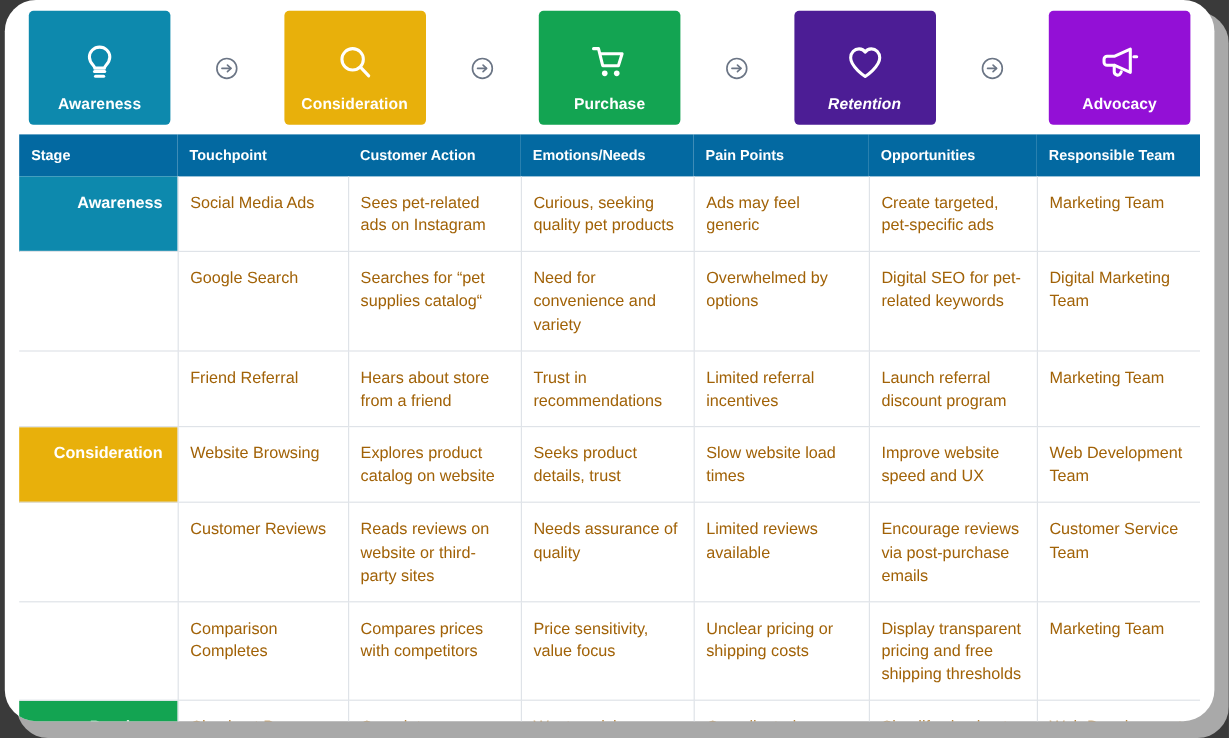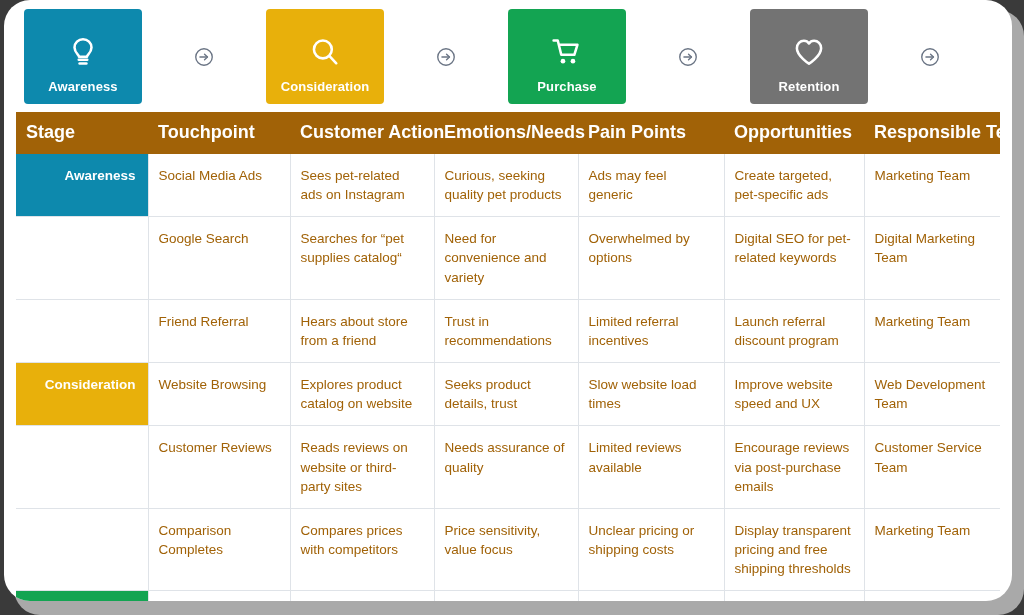--- a/index.html
+++ b/index.html
@@ -95,23 +95,23 @@
   .jtable {
     position: absolute;
     left: 12px;
     top: 112px;
     width: 984px;
     border-collapse: collapse;
     table-layout: fixed;
   }
 
   .jtable th {
-    background: #a16207;
+    background: #0369a1;
     color: #ffffff;
-    font-size: 18px;
+    font-size: 12px;
     font-weight: bold;
     text-align: left;
     padding: 10px 10px 11px 10px;
     vertical-align: middle;
     border: none;
     white-space: nowrap;
     margin-left: 43px;
   }
 
   .jtable td {
@@ -202,34 +202,44 @@
           </div>
           <div class="stage-name">Purchase</div>
         </div>
         <div class="connector">
           <svg width="22" height="22" viewBox="0 0 24 24">
             <circle stroke="#6b7585" fill="none" stroke-width="1.5" stroke-linecap="round" stroke-linejoin="round" cx="12" cy="12" r="9"></circle>
             <line stroke="#6b7585" fill="none" stroke-width="1.5" stroke-linecap="round" stroke-linejoin="round" x1="7.6" y1="12" x2="15.6" y2="12"></line>
             <polyline stroke="#6b7585" fill="none" stroke-width="1.5" stroke-linecap="round" stroke-linejoin="round" points="12.6,9 15.8,12 12.6,15"></polyline>
           </svg>
         </div>
-        <div class="stage-card" style="background: #737373;">
+        <div class="stage-card" style="background: #4c1d95; font-style: italic;">
           <div class="icon-wrap">
             <svg width="34" height="34" viewBox="0 0 32 32">
               <path stroke="#ffffff" fill="none" stroke-width="2.4" stroke-linecap="round" stroke-linejoin="round" d="M16 27S4.6 19.6 4.6 12.4C4.6 8.3 7.6 5.4 11.2 5.4c2.2 0 3.9 1.1 4.8 2.6.9-1.5 2.6-2.6 4.8-2.6 3.6 0 6.6 2.9 6.6 7C27.4 19.6 16 27 16 27z"></path>
             </svg>
           </div>
           <div class="stage-name">Retention</div>
         </div>
         <div class="connector">
           <svg width="22" height="22" viewBox="0 0 24 24">
             <circle stroke="#6b7585" fill="none" stroke-width="1.5" stroke-linecap="round" stroke-linejoin="round" cx="12" cy="12" r="9"></circle>
             <line stroke="#6b7585" fill="none" stroke-width="1.5" stroke-linecap="round" stroke-linejoin="round" x1="7.6" y1="12" x2="15.6" y2="12"></line>
             <polyline stroke="#6b7585" fill="none" stroke-width="1.5" stroke-linecap="round" stroke-linejoin="round" points="12.6,9 15.8,12 12.6,15"></polyline>
           </svg>
+        </div>
+        <div class="stage-card" style="background: rgb(147, 16, 214);">
+          <div class="icon-wrap">
+            <svg width="34" height="34" viewBox="0 0 32 32">
+              <path stroke="#ffffff" fill="none" stroke-width="2.4" stroke-linecap="round" stroke-linejoin="round" d="M6.2 11.2h5.6L24.4 5.6v18.2l-12.6-5.6H6.2a2.4 2.4 0 0 1-2.4-2.4v-2.2a2.4 2.4 0 0 1 2.4-2.4z"></path>
+              <path stroke="#ffffff" fill="none" stroke-width="2.4" stroke-linecap="round" stroke-linejoin="round" d="M11.8 18.2v5.2a2.6 2.6 0 0 0 4.9 1.2l.6-1.2"></path>
+              <line stroke="#ffffff" fill="none" stroke-width="2.4" stroke-linecap="round" stroke-linejoin="round" x1="27.2" y1="11.6" x2="29.4" y2="11.6"></line>
+            </svg>
+          </div>
+          <div class="stage-name">Advocacy</div>
         </div>
       </div>
 
     <table class="jtable">
       <colgroup>
         <col class="c-stage">
           <col class="c-touch">
           <col class="c-action">
           <col class="c-emo">
         <col class="c-pain">

